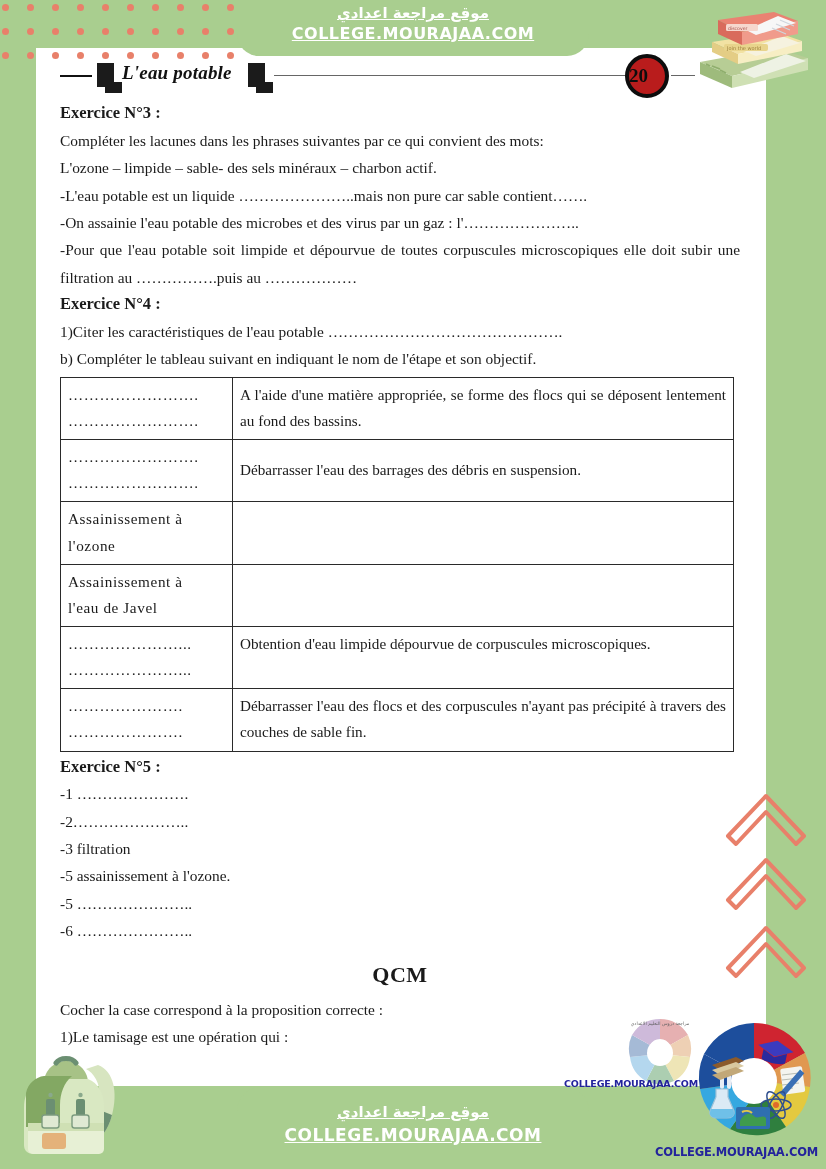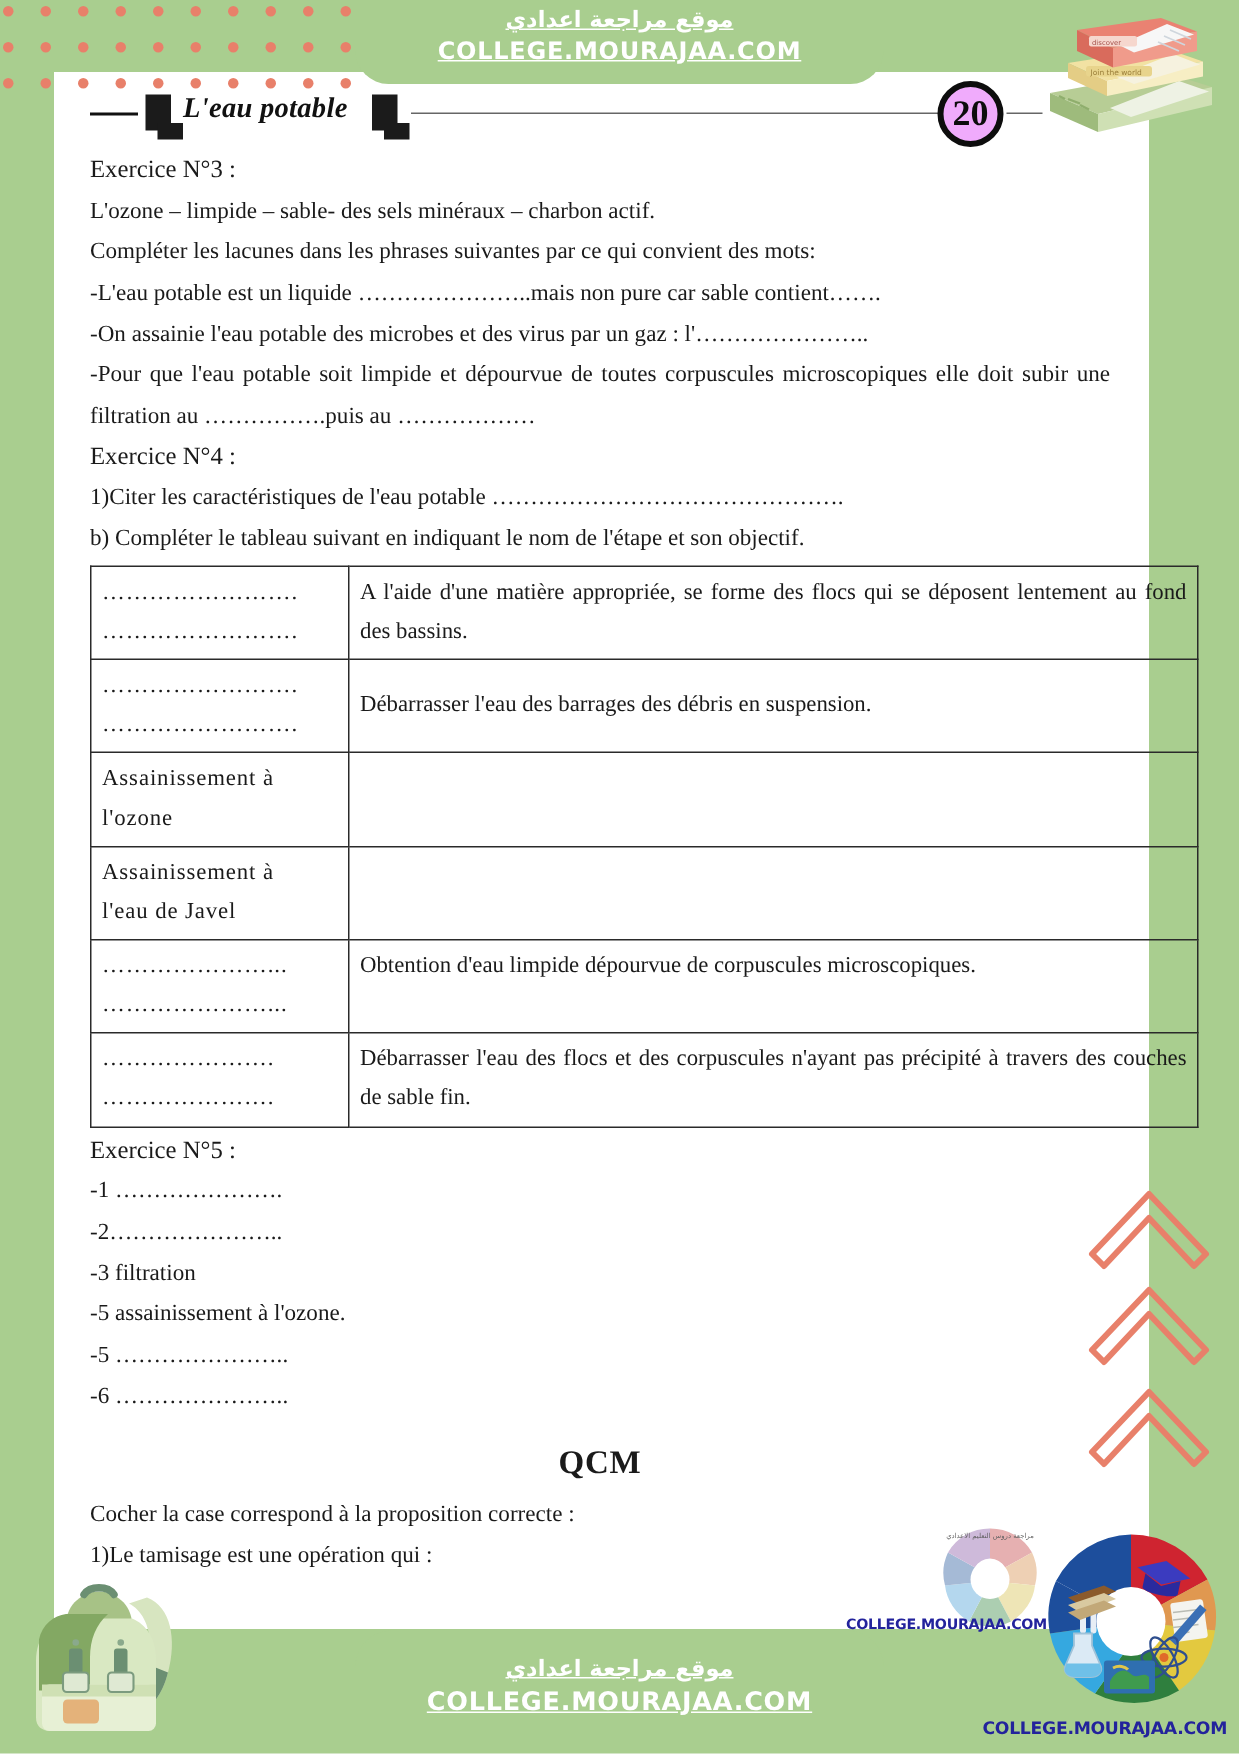--- a/index.html
+++ b/index.html
@@ -158,32 +158,31 @@
   #chapter-rule-far {
     position: absolute; left: 611px; top: 17px;
     width: 24px; height: 1px; background: #666;
   }
   #page-badge {
     position: absolute;
     left: 565px; top: -4px;
     width: 44px; height: 44px;
     border: 4px solid #0d0d0d;
     border-radius: 50%;
-    text-align: center;
     line-height: 36px;
     font-family: "Liberation Serif", serif;
-    font-size: 24px;
+    font-size: 19px;
     font-weight: bold;
     color: #0d0d0d;
-    background: #f0abfc;
+    background: #b91c1c;
   }
 
   
   .ex-title {
-    font-weight: normal;
+    font-weight: bold;
     font-size: 16.5px;
     margin: 0;
     line-height: 1.62;
   }
   .para {
     margin: 0;
     text-align: justify;
     text-justify: inter-word;
   }
   .para.nojust { text-align: left; }
@@ -196,21 +195,21 @@
     table-layout: fixed;
   }
   table.tbl td {
     border: 1px solid #2a2a2a;
     padding: 4px 7px 5px 7px;
     vertical-align: top;
     font-size: 15.2px;
     line-height: 1.72;
   }
   td.c1 { width: 172px; }
-  td.c2 { width: 566px; text-align: justify; border-radius: 18px; }
+  td.c2 { width: 501px; text-align: justify; border-radius: 18px; }
   td.c2.mid { vertical-align: middle; }
   .dots-line { display: block; letter-spacing: .6px; }
 
   
   .qcm-head {
     text-align: center;
     font-weight: bold;
     font-size: 22px;
     margin: 10px 0 2px 0;
     letter-spacing: .5px;
@@ -328,22 +327,22 @@
   <div id="chapter-title">L'eau potable</div>
   <div class="blk" id="blk-2"></div>
   <div id="chapter-rule-right"></div>
   <div id="page-badge">20</div>
   <div id="chapter-rule-far"></div>
 </div>
 
 <div id="content">
 
   <p class="ex-title">Exercice N°3 :</p>
+  <p class="para">Compléter les lacunes  dans les phrases suivantes par ce qui convient des mots:</p>
   <p class="para nojust">L'ozone – limpide – sable- des sels minéraux – charbon actif.</p>
-  <p class="para">Compléter les lacunes  dans les phrases suivantes par ce qui convient des mots:</p>
   <p class="para nojust">-L'eau potable est un liquide …………………..mais non pure car sable contient…….</p>
   <p class="para nojust">-On assainie l'eau potable des microbes et des virus par un gaz : l'…………………..</p>
   <p class="para">-Pour que l'eau potable soit limpide et dépourvue de toutes corpuscules microscopiques elle doit subir une filtration au …………….puis au ………………</p>
 
   <p class="ex-title">Exercice N°4 :</p>
   <p class="para nojust">1)Citer les  caractéristiques de l'eau potable ……………………………………….</p>
   <p class="para nojust">b) Compléter le tableau suivant en indiquant le nom de l'étape et son objectif.</p>
 
   <table class="tbl">
     <tbody>

